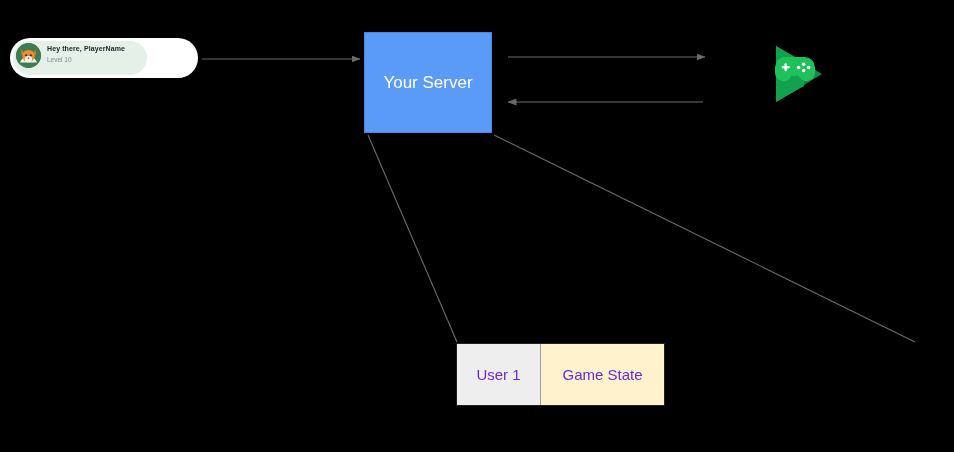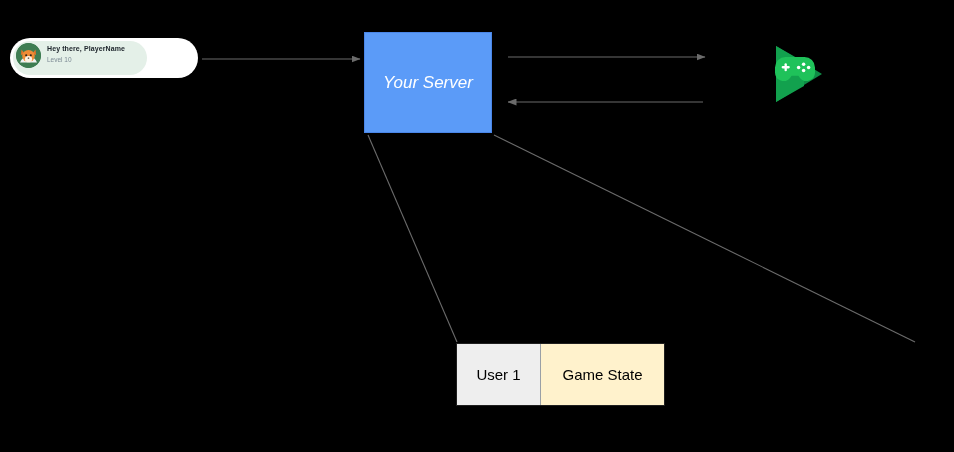--- a/index.html
+++ b/index.html
@@ -91,21 +91,20 @@
     box-sizing: border-box;
     display: flex;
     align-items: center;
     justify-content: center;
   }
   #server-label {
     color: #ffffff;
     font-size: 17px;
     line-height: 20px;
     text-align: center;
-    font-style: italic;
   }
 
   
   #play-games-logo {
     position: absolute;
     left: 766px;
     top: 42px;
     width: 64px;
     height: 64px;
   }
@@ -120,21 +119,21 @@
     border: 1px solid #1f1f1f;
     box-sizing: border-box;
   }
   .cell {
     display: flex;
     align-items: center;
     justify-content: center;
     text-align: center;
     box-sizing: border-box;
     border-right: 1px solid #9aa0a6;
-    color: #000000;
+    color: #6d28d9;
     padding: 0 4px;
   }
   .cell:last-child { border-right: none; }
   .cell-big { font-size: 15px; line-height: 18px; }
   .cell-small { font-size: 11.5px; line-height: 14px; }
 </style>
 </head>
 <body>
 
 <div id="canvas" style="background: rgb(0, 0, 0);">

